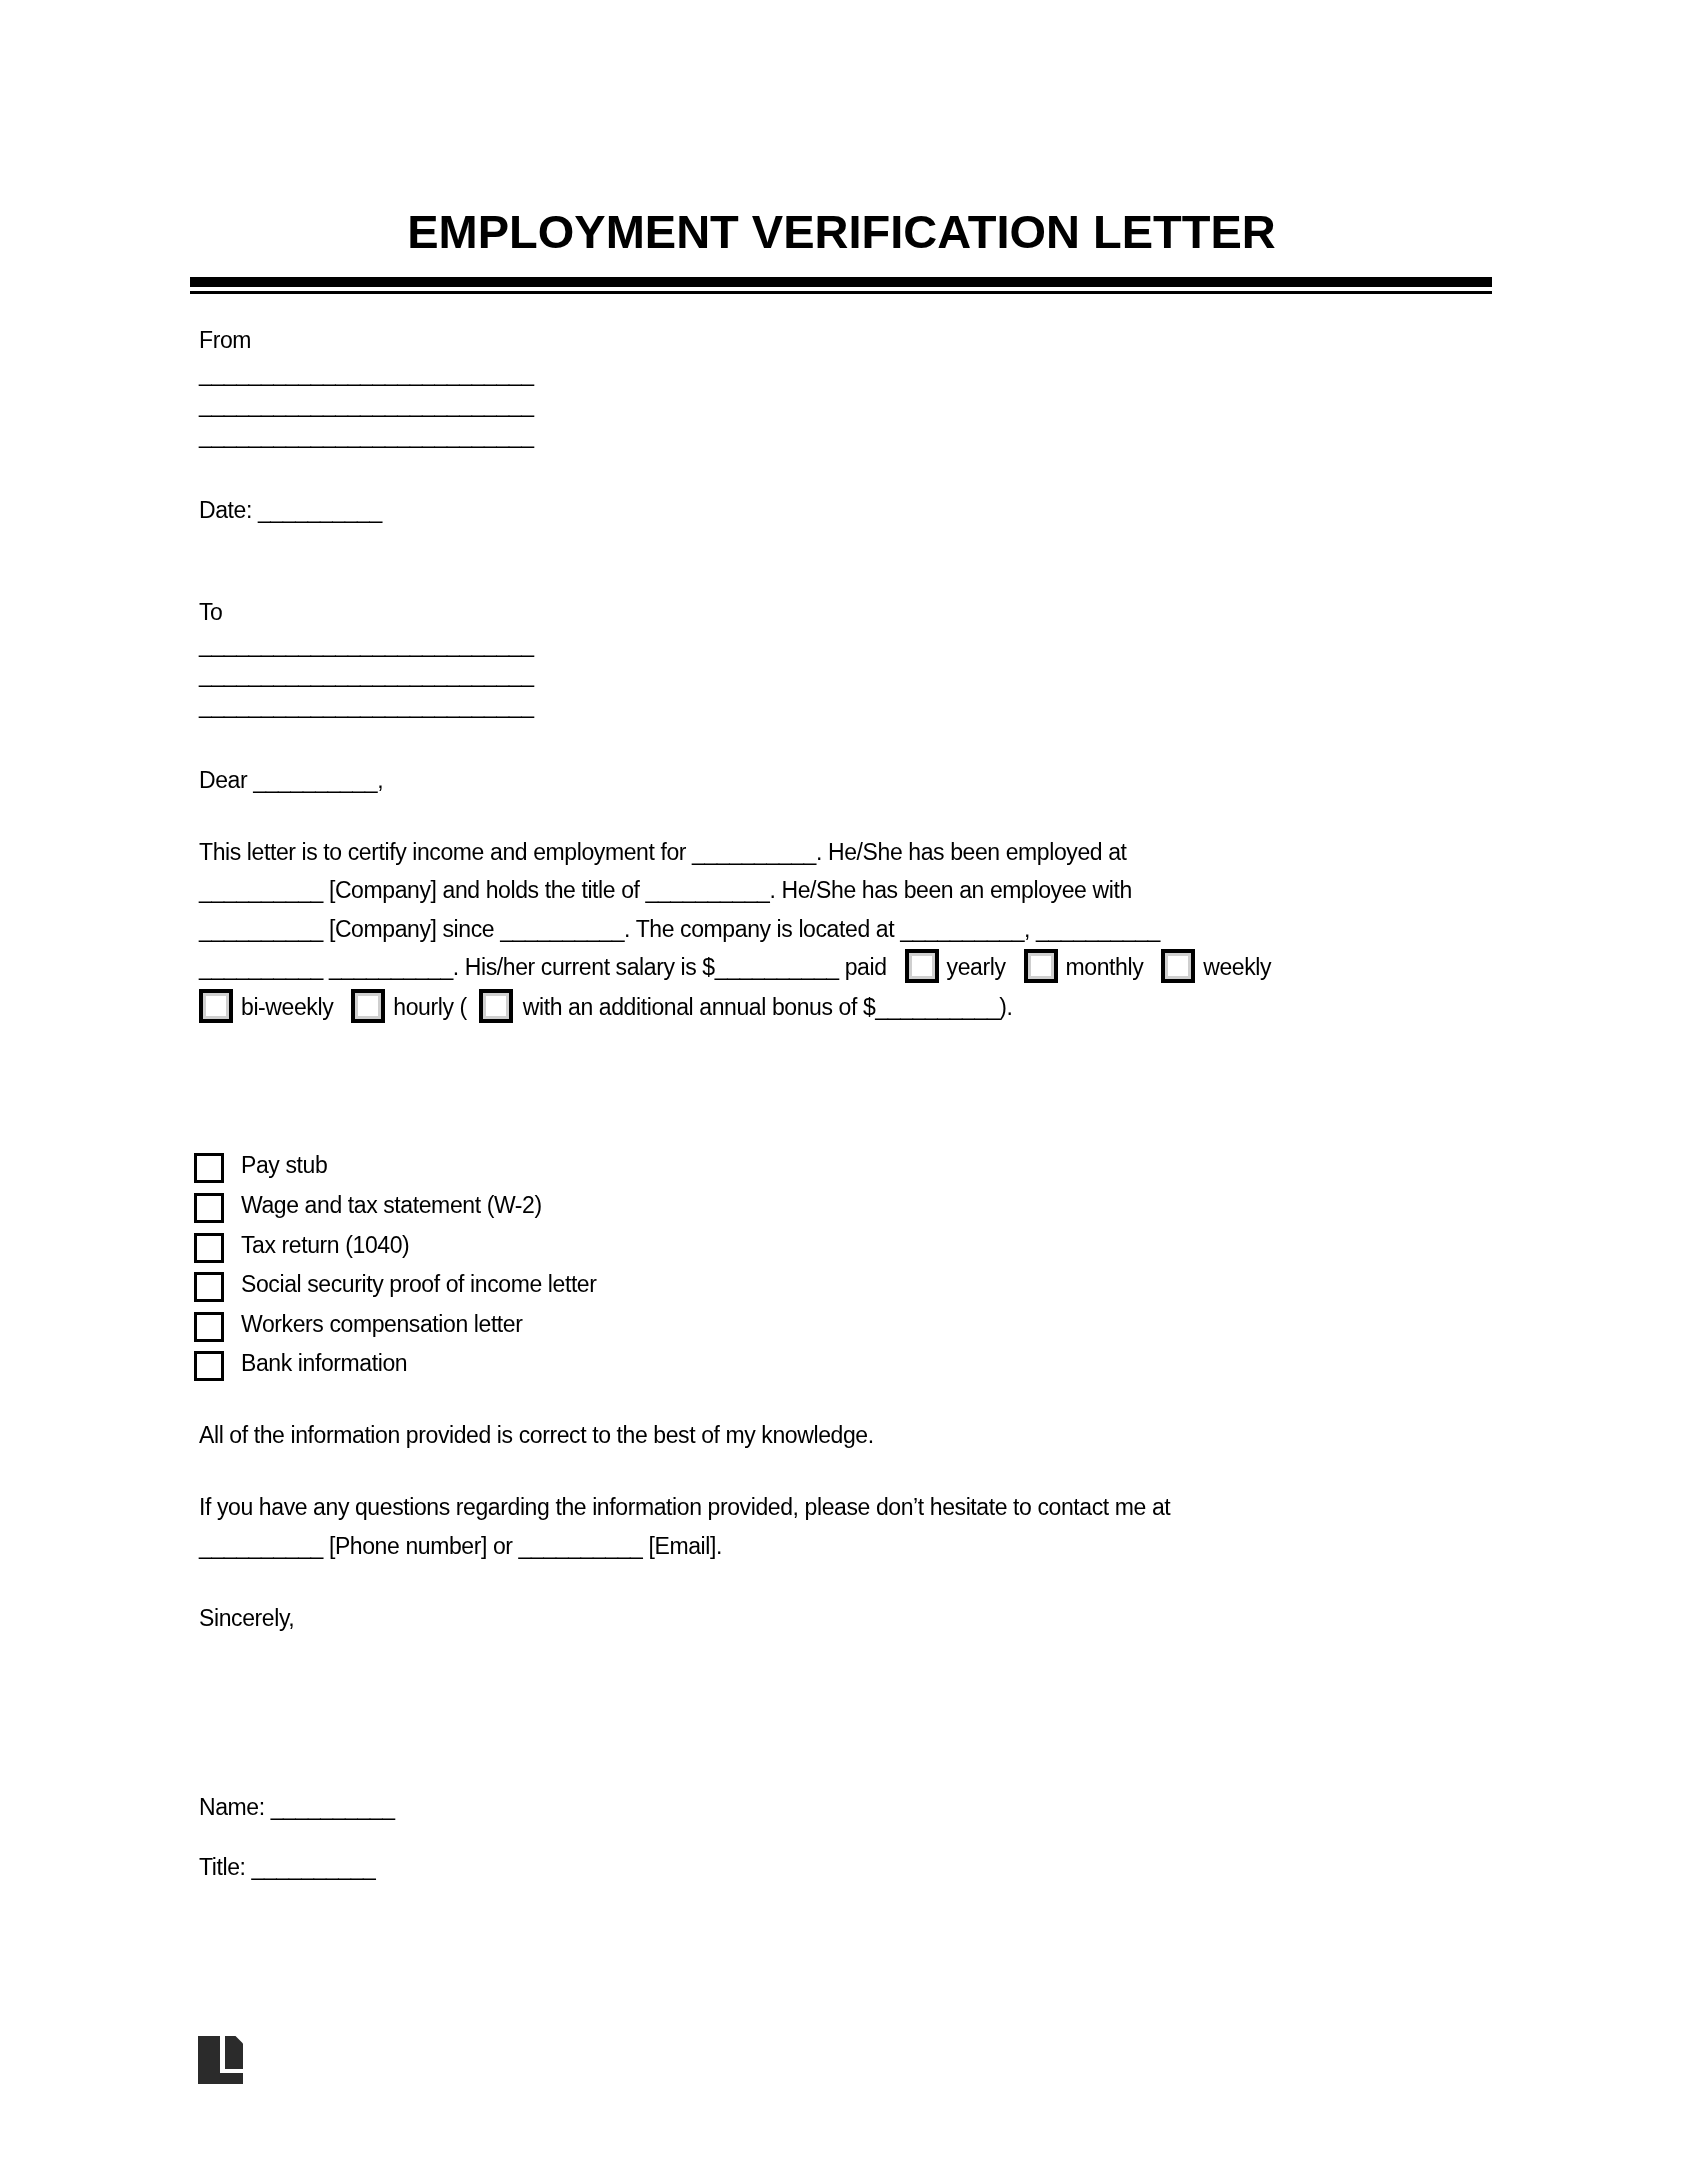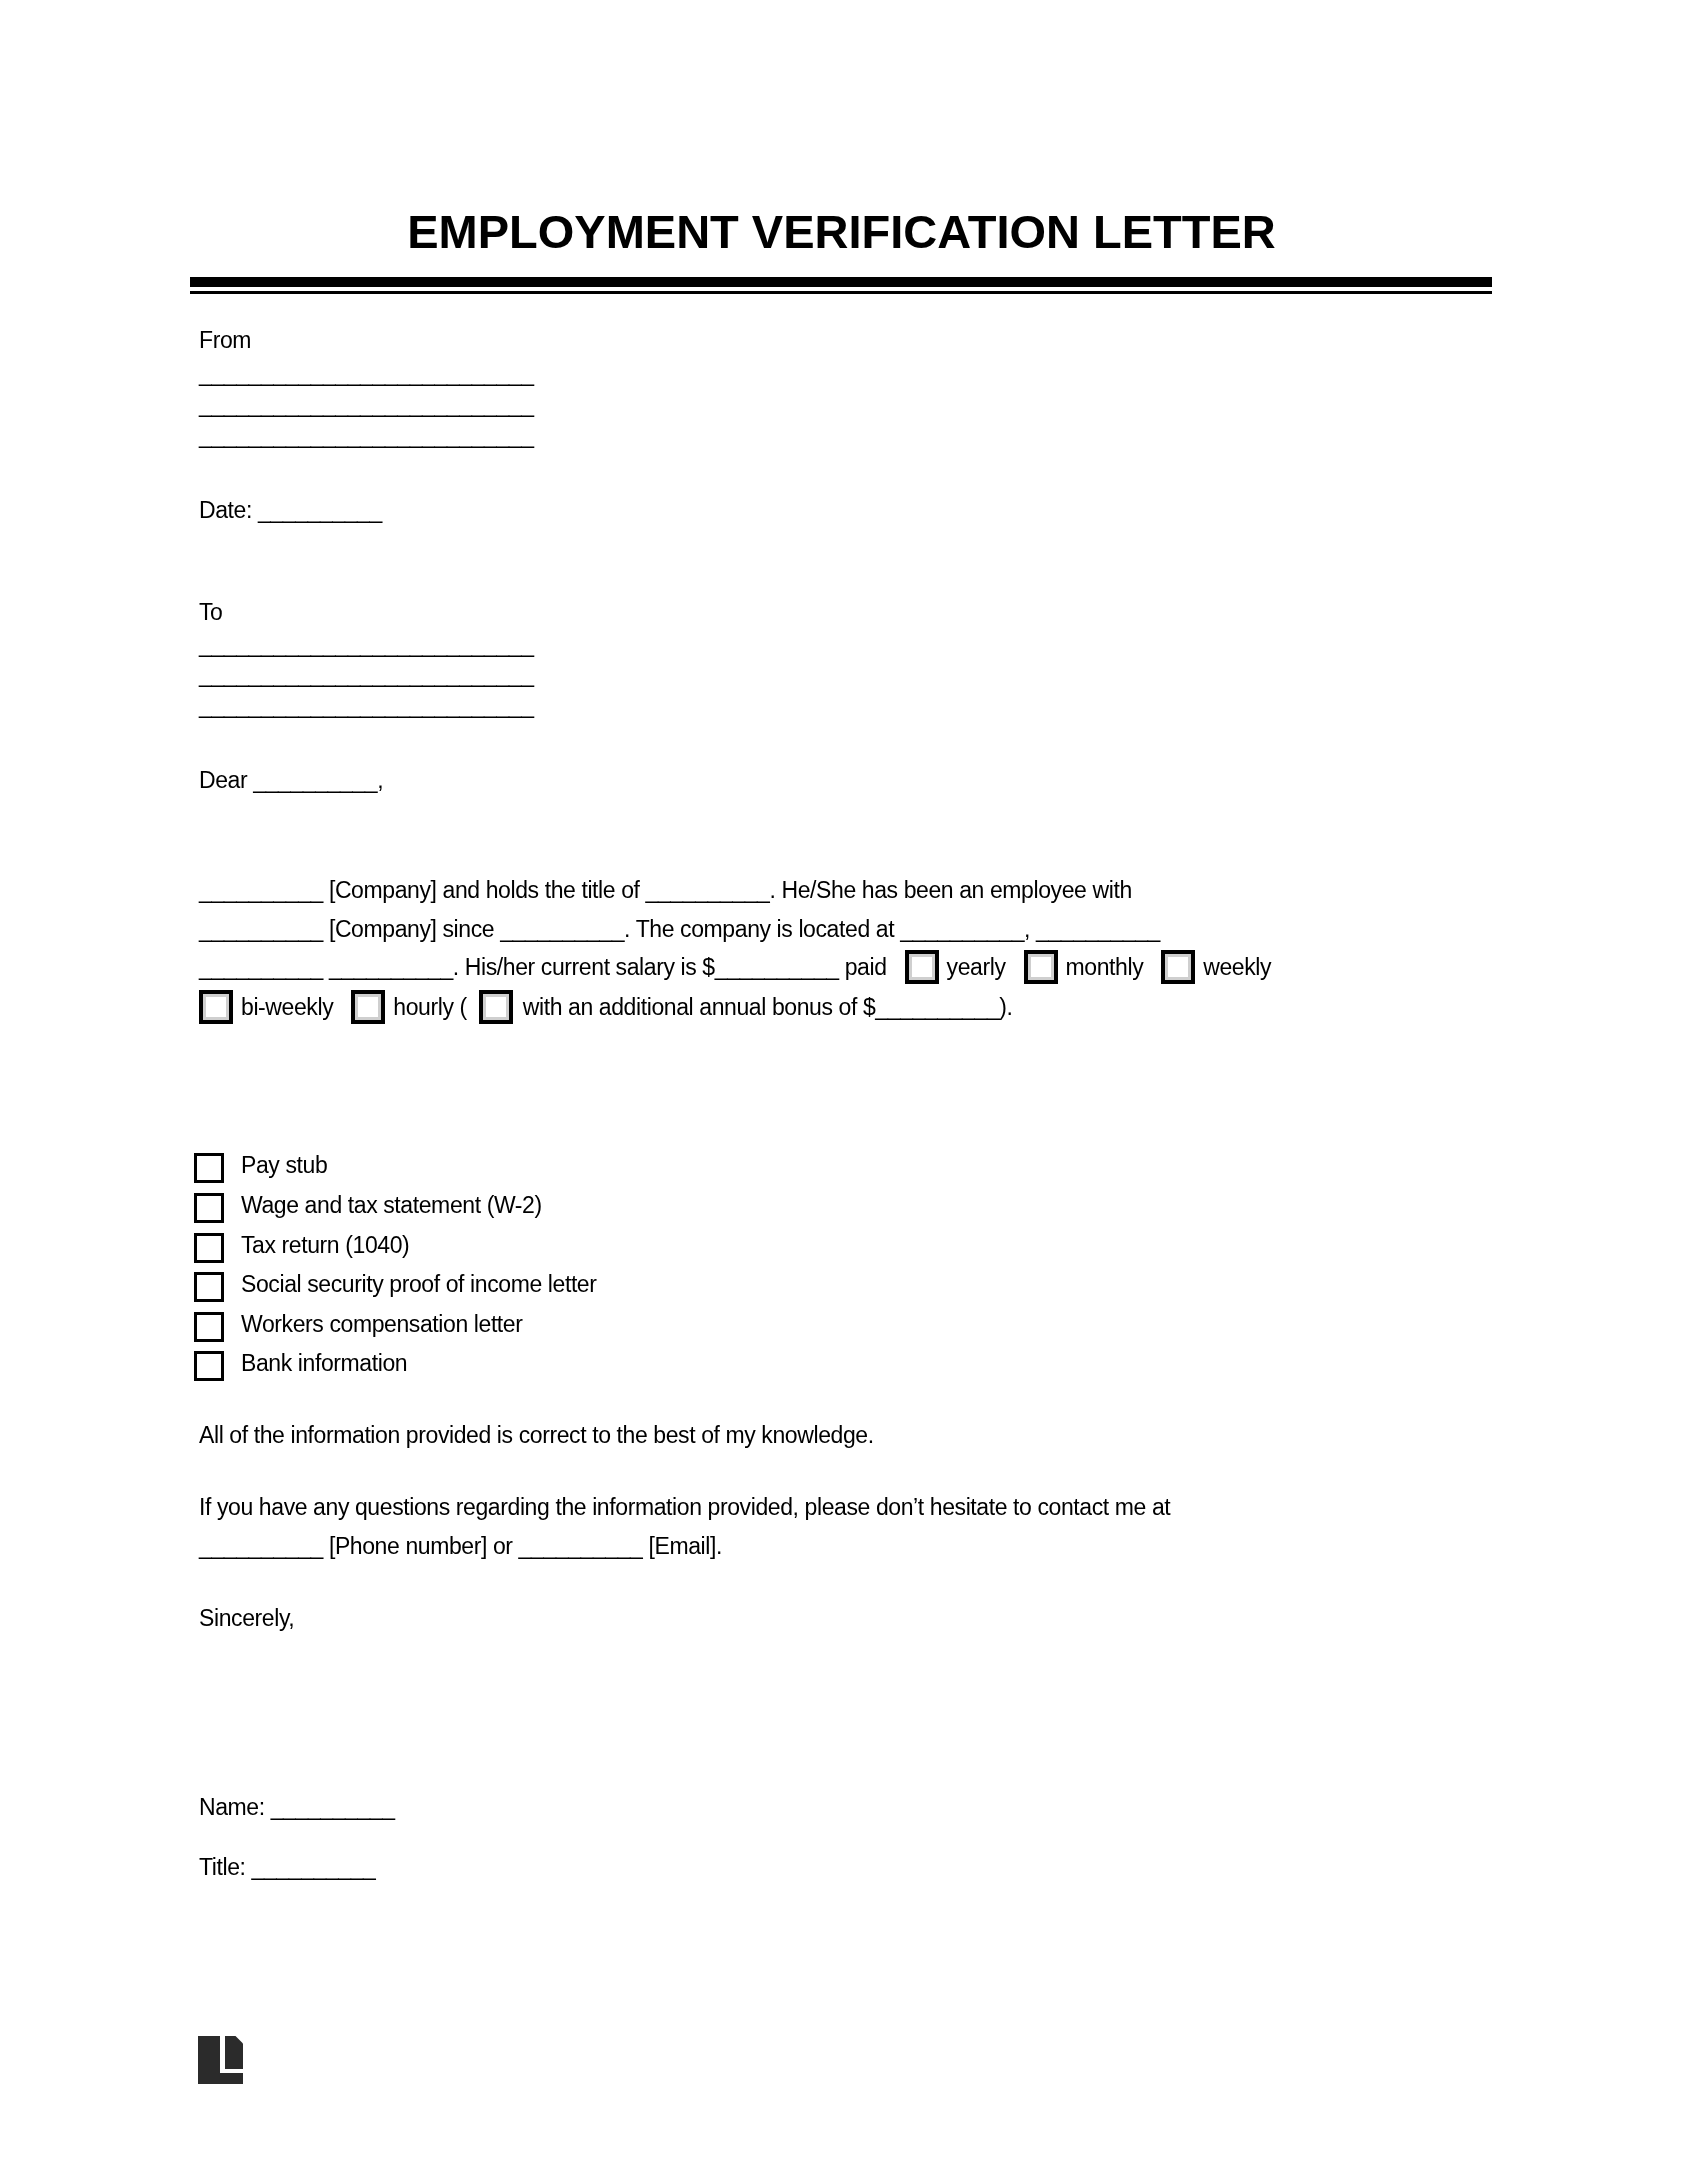--- a/index.html
+++ b/index.html
@@ -25,21 +25,21 @@
     text-align: center;
     font-size: 47px;
     line-height: 55px;
     font-weight: bold;
     letter-spacing: 0px;
     white-space: pre;
   }
   .rule { position: absolute; left: 190px; width: 1302px; background: #000000; }
   .rule-thick { top: 277px; height: 10px; }
   .rule-thin  { top: 291px; height: 3px; }
-  .flexline { display: flex; align-items: center; height: 36px; }
+  .flexline { display: flex; height: 36px; }
   .flexline > span.seg { white-space: pre; }
   .cb-inline {
     flex: 0 0 auto;
     width: 34px; height: 34px;
     box-sizing: border-box;
     border: 4px solid #000000;
     background: #ffffff;
     box-shadow: inset 0 0 0 3px #cfcfcf;
     margin: 0 8px 0 18px;
   }
@@ -72,20 +72,21 @@
 
   <div class="abs txt" style="top:492px">Date: __________</div>
 
   <div class="abs txt" style="top:594px">To</div>
   <div class="abs txt" style="top:626px">___________________________</div>
   <div class="abs txt" style="top:656px">___________________________</div>
   <div class="abs txt" style="top:687px">___________________________</div>
 
   <div class="abs txt" style="top:762px">Dear __________,</div>
 
+  <div class="abs txt" style="top:834px">This letter is to certify income and employment for __________. He/She has been employed at</div>
   <div class="abs txt" style="top:872px">__________ [Company] and holds the title of __________. He/She has been an employee with</div>
   <div class="abs txt" style="top:911px">__________ [Company] since __________. The company is located at __________, __________</div>
 
   <div class="abs txt flexline" style="top:949px">
     <span class="seg">__________ __________. His/her current salary is $__________ paid</span>
     <span class="cb-inline"></span>
     <span class="seg">yearly</span>
     <span class="cb-inline"></span>
     <span class="seg">monthly</span>
     <span class="cb-inline"></span>

